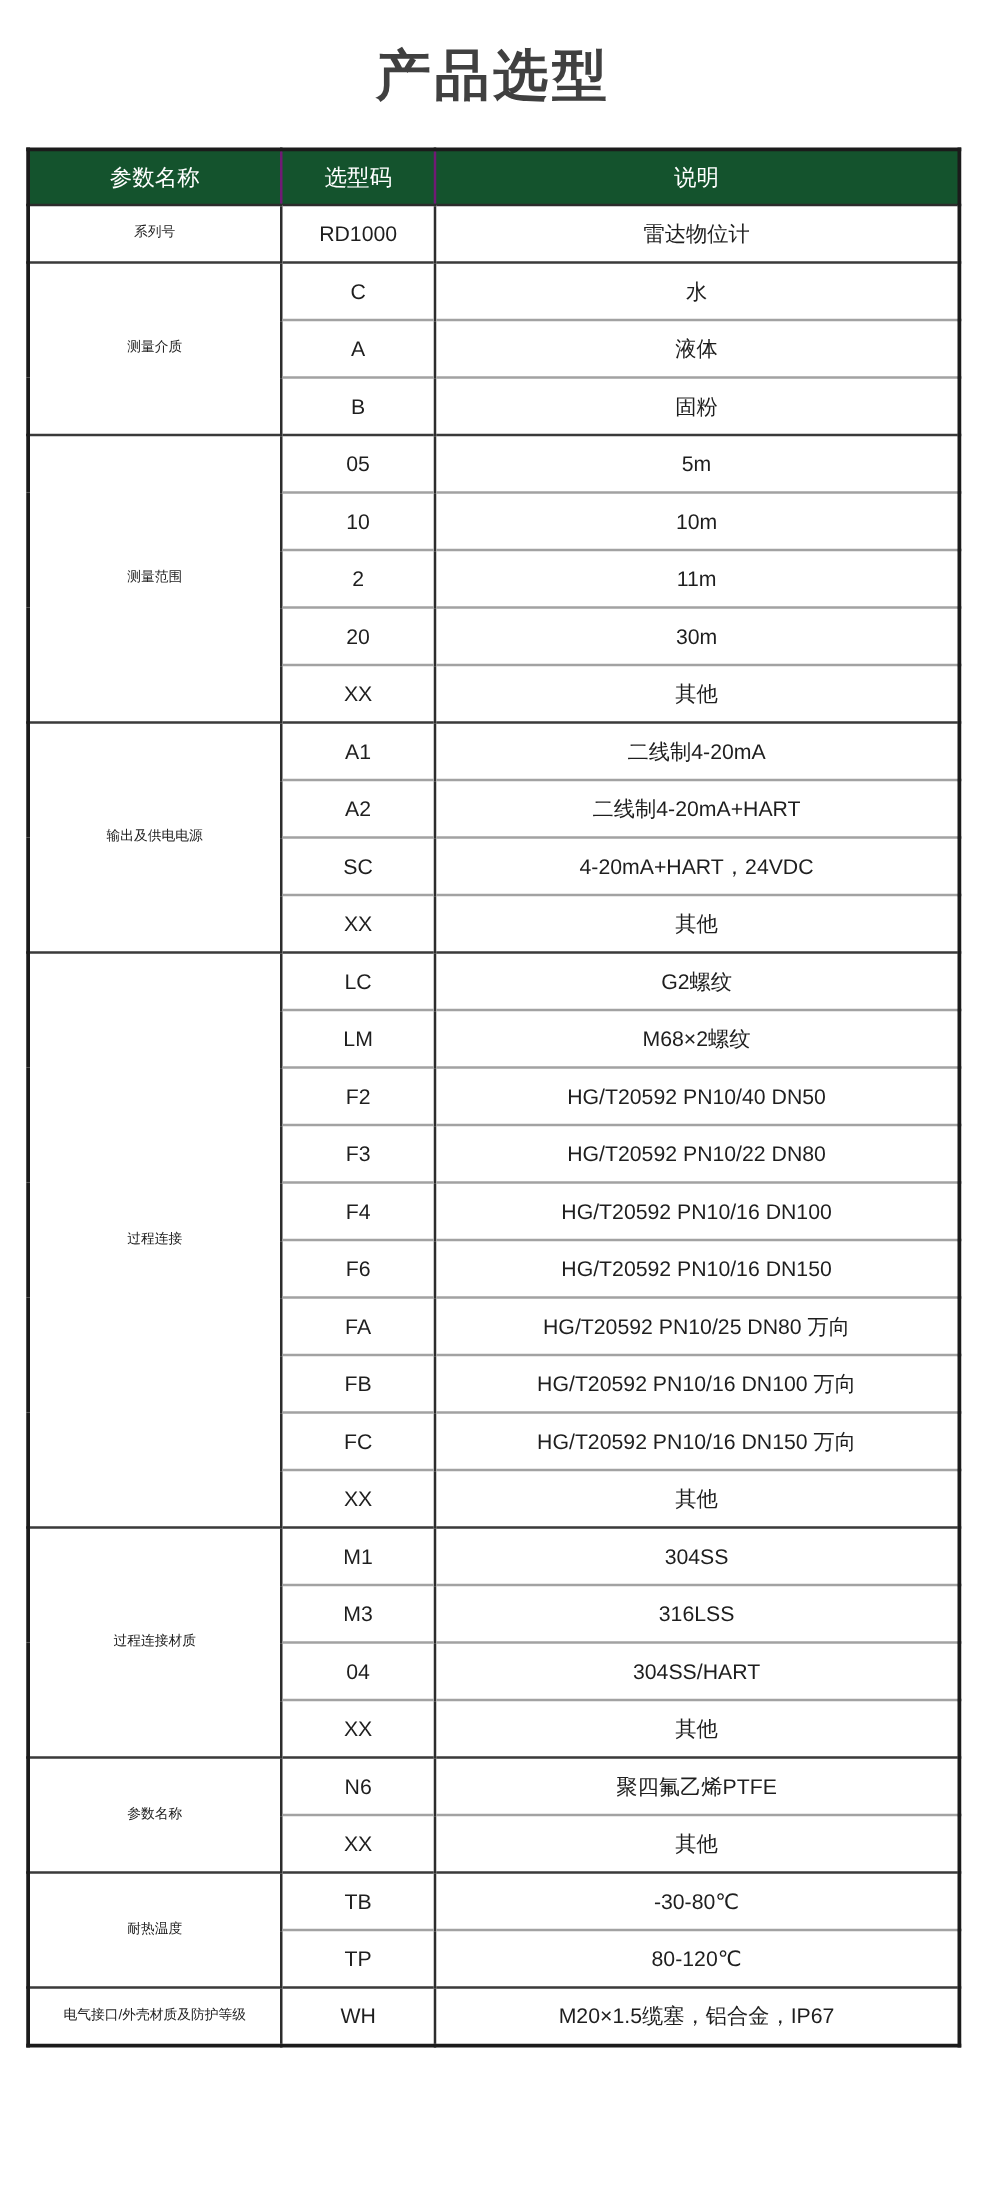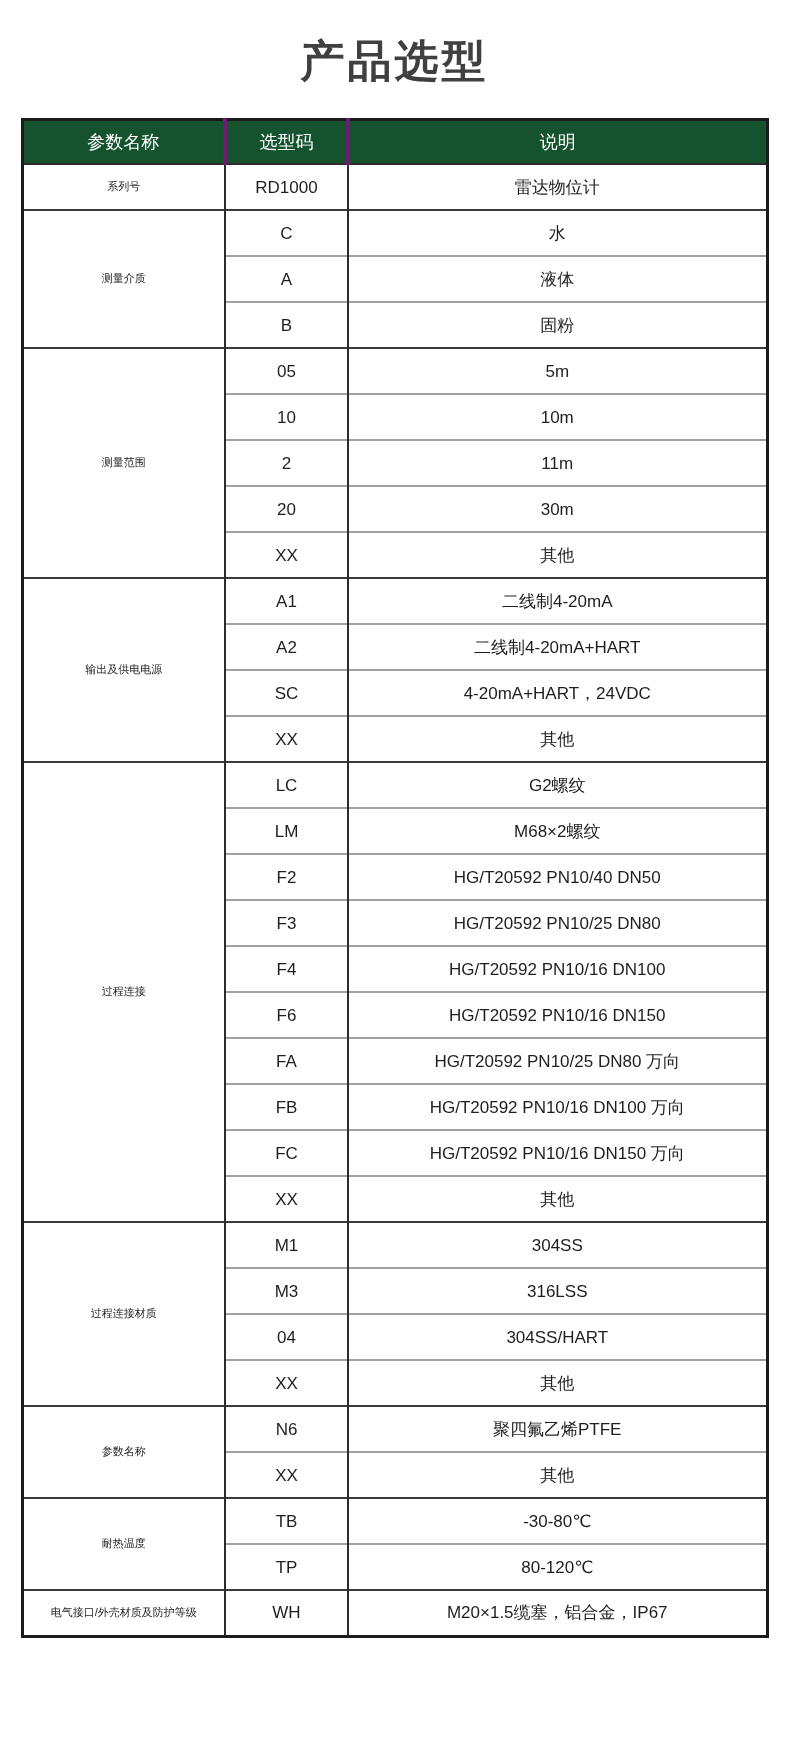--- a/index.html
+++ b/index.html
@@ -39,21 +39,21 @@
     height: 42px;
     background: #14532d;
     color: #ffffff;
     font-size: 18px;
     font-weight: 400;
     text-align: center;
     vertical-align: middle;
     border-bottom: 2px solid #2c2c2c;
     padding: 0 4px;
   }
-  .spec-table th + th { border-left: 4px solid #701a75; }
+  .spec-table th + th { border-left: 2px solid #701a75; }
   .spec-table td {
     height: 46px;
     font-size: 17px;
     color: #1e1e1e;
     text-align: center;
     vertical-align: middle;
     padding: 2px 6px;
     line-height: 1.25;
     background: #ffffff;
     box-sizing: border-box;
@@ -147,21 +147,21 @@
         <tr>
           <td class="code-cell row-line">LM</td>
           <td class="desc-cell row-line">M68×2螺纹</td>
         </tr>
         <tr>
           <td class="code-cell row-line">F2</td>
           <td class="desc-cell row-line">HG/T20592 PN10/40 DN50</td>
         </tr>
         <tr>
           <td class="code-cell row-line">F3</td>
-          <td class="desc-cell row-line">HG/T20592 PN10/25 DN80</td>
+          <td class="desc-cell row-line">HG/T20592 PN10/22 DN80</td>
         </tr>
         <tr>
           <td class="code-cell row-line">F4</td>
           <td class="desc-cell row-line">HG/T20592 PN10/16 DN100</td>
         </tr>
         <tr>
           <td class="code-cell row-line">F6</td>
           <td class="desc-cell row-line">HG/T20592 PN10/16 DN150</td>
         </tr>
         <tr>

